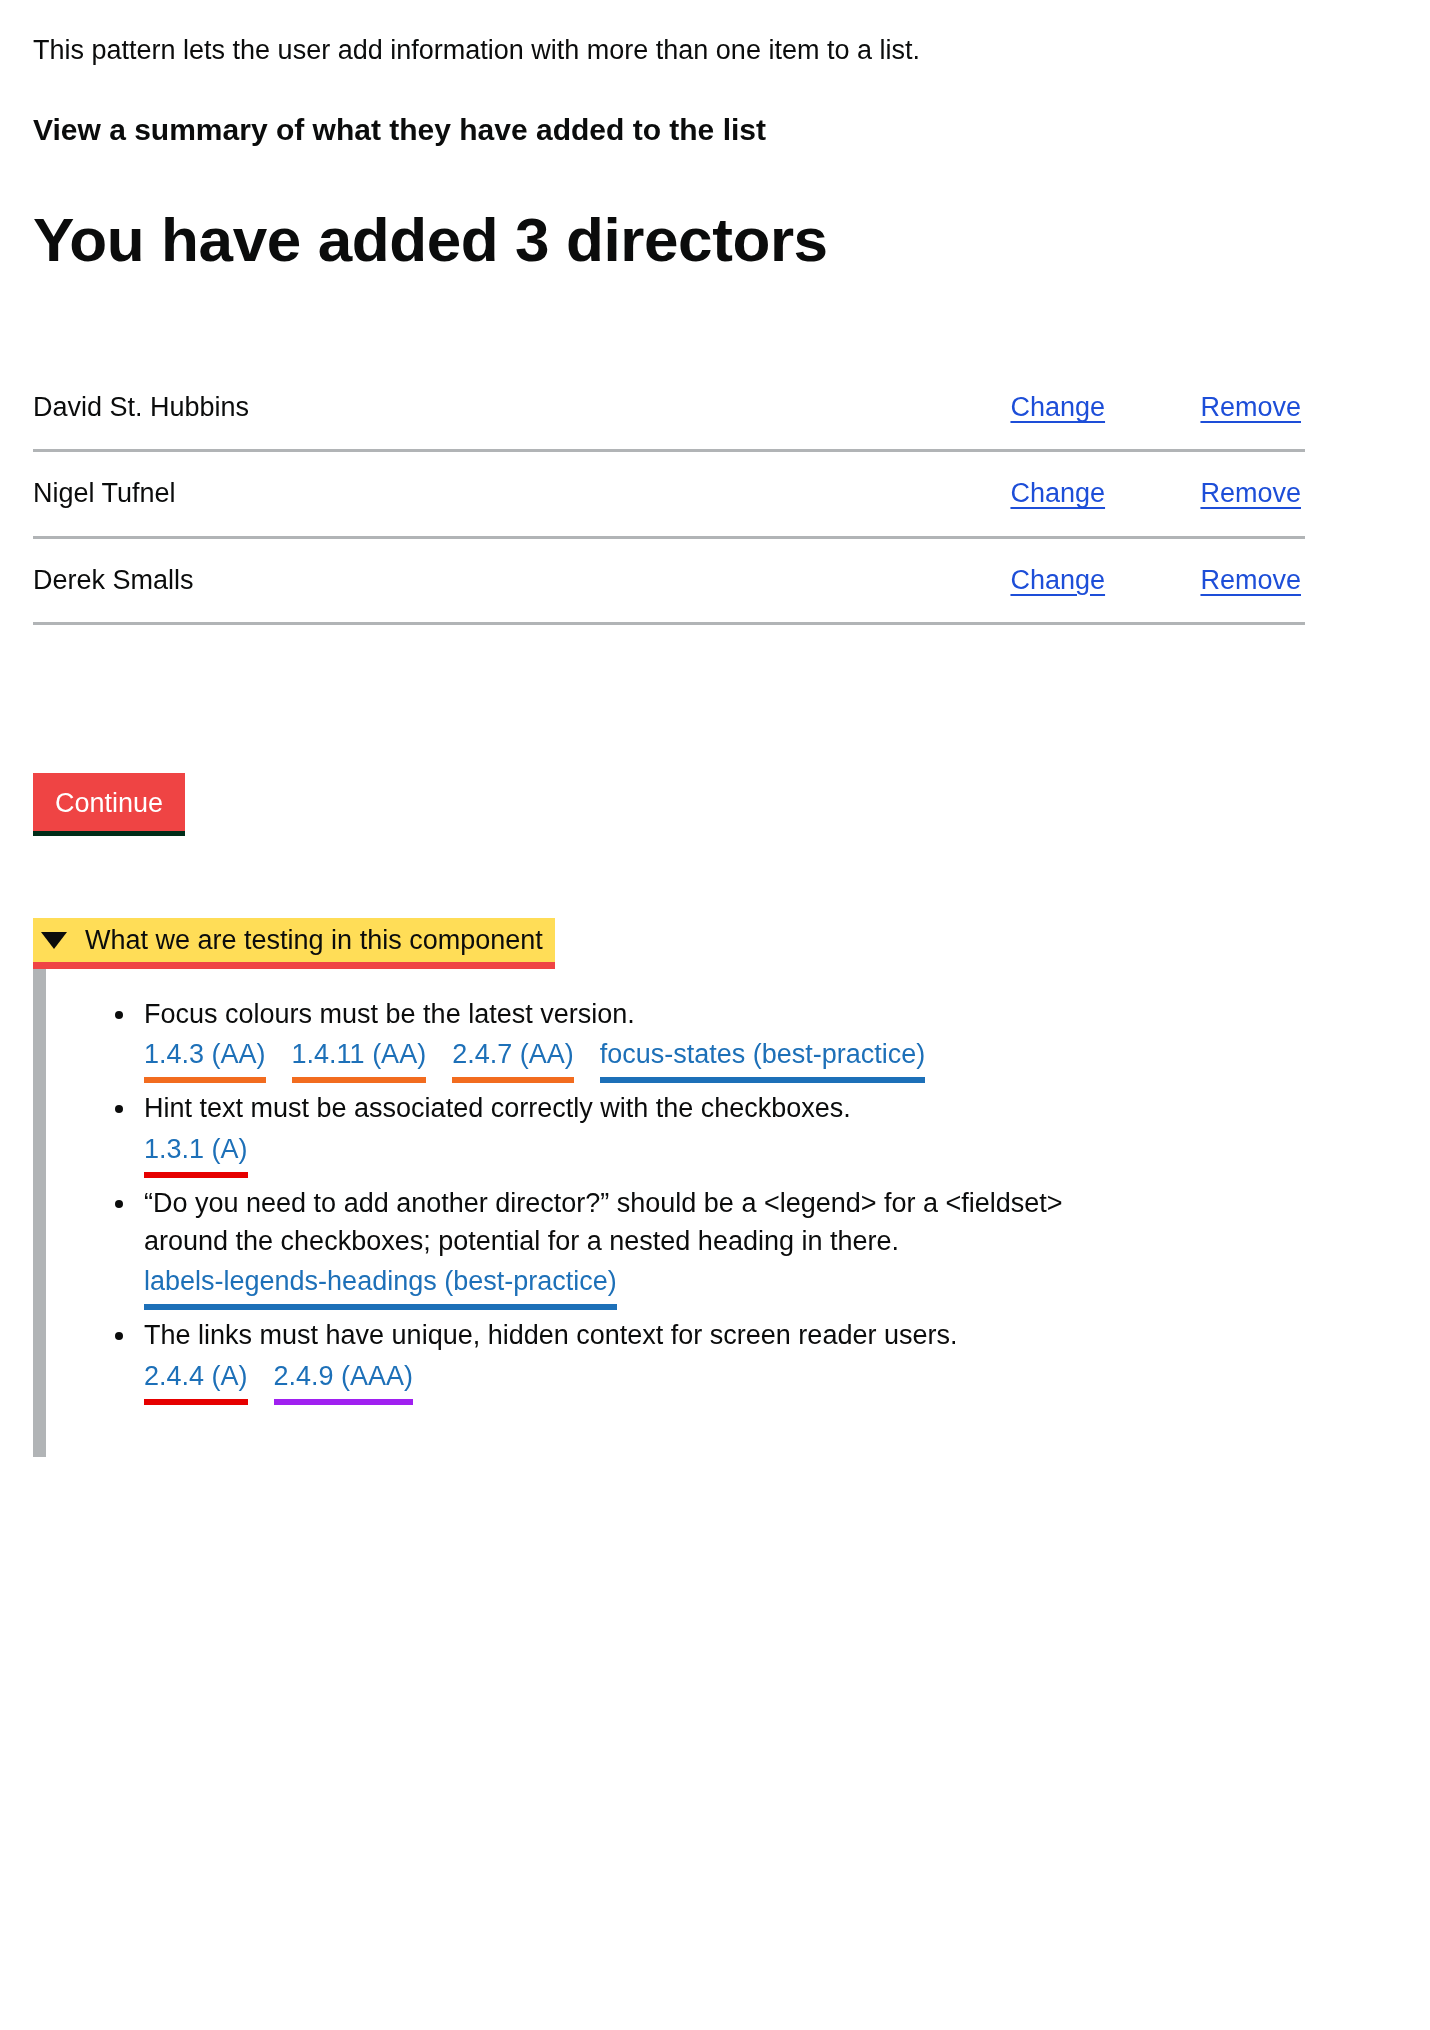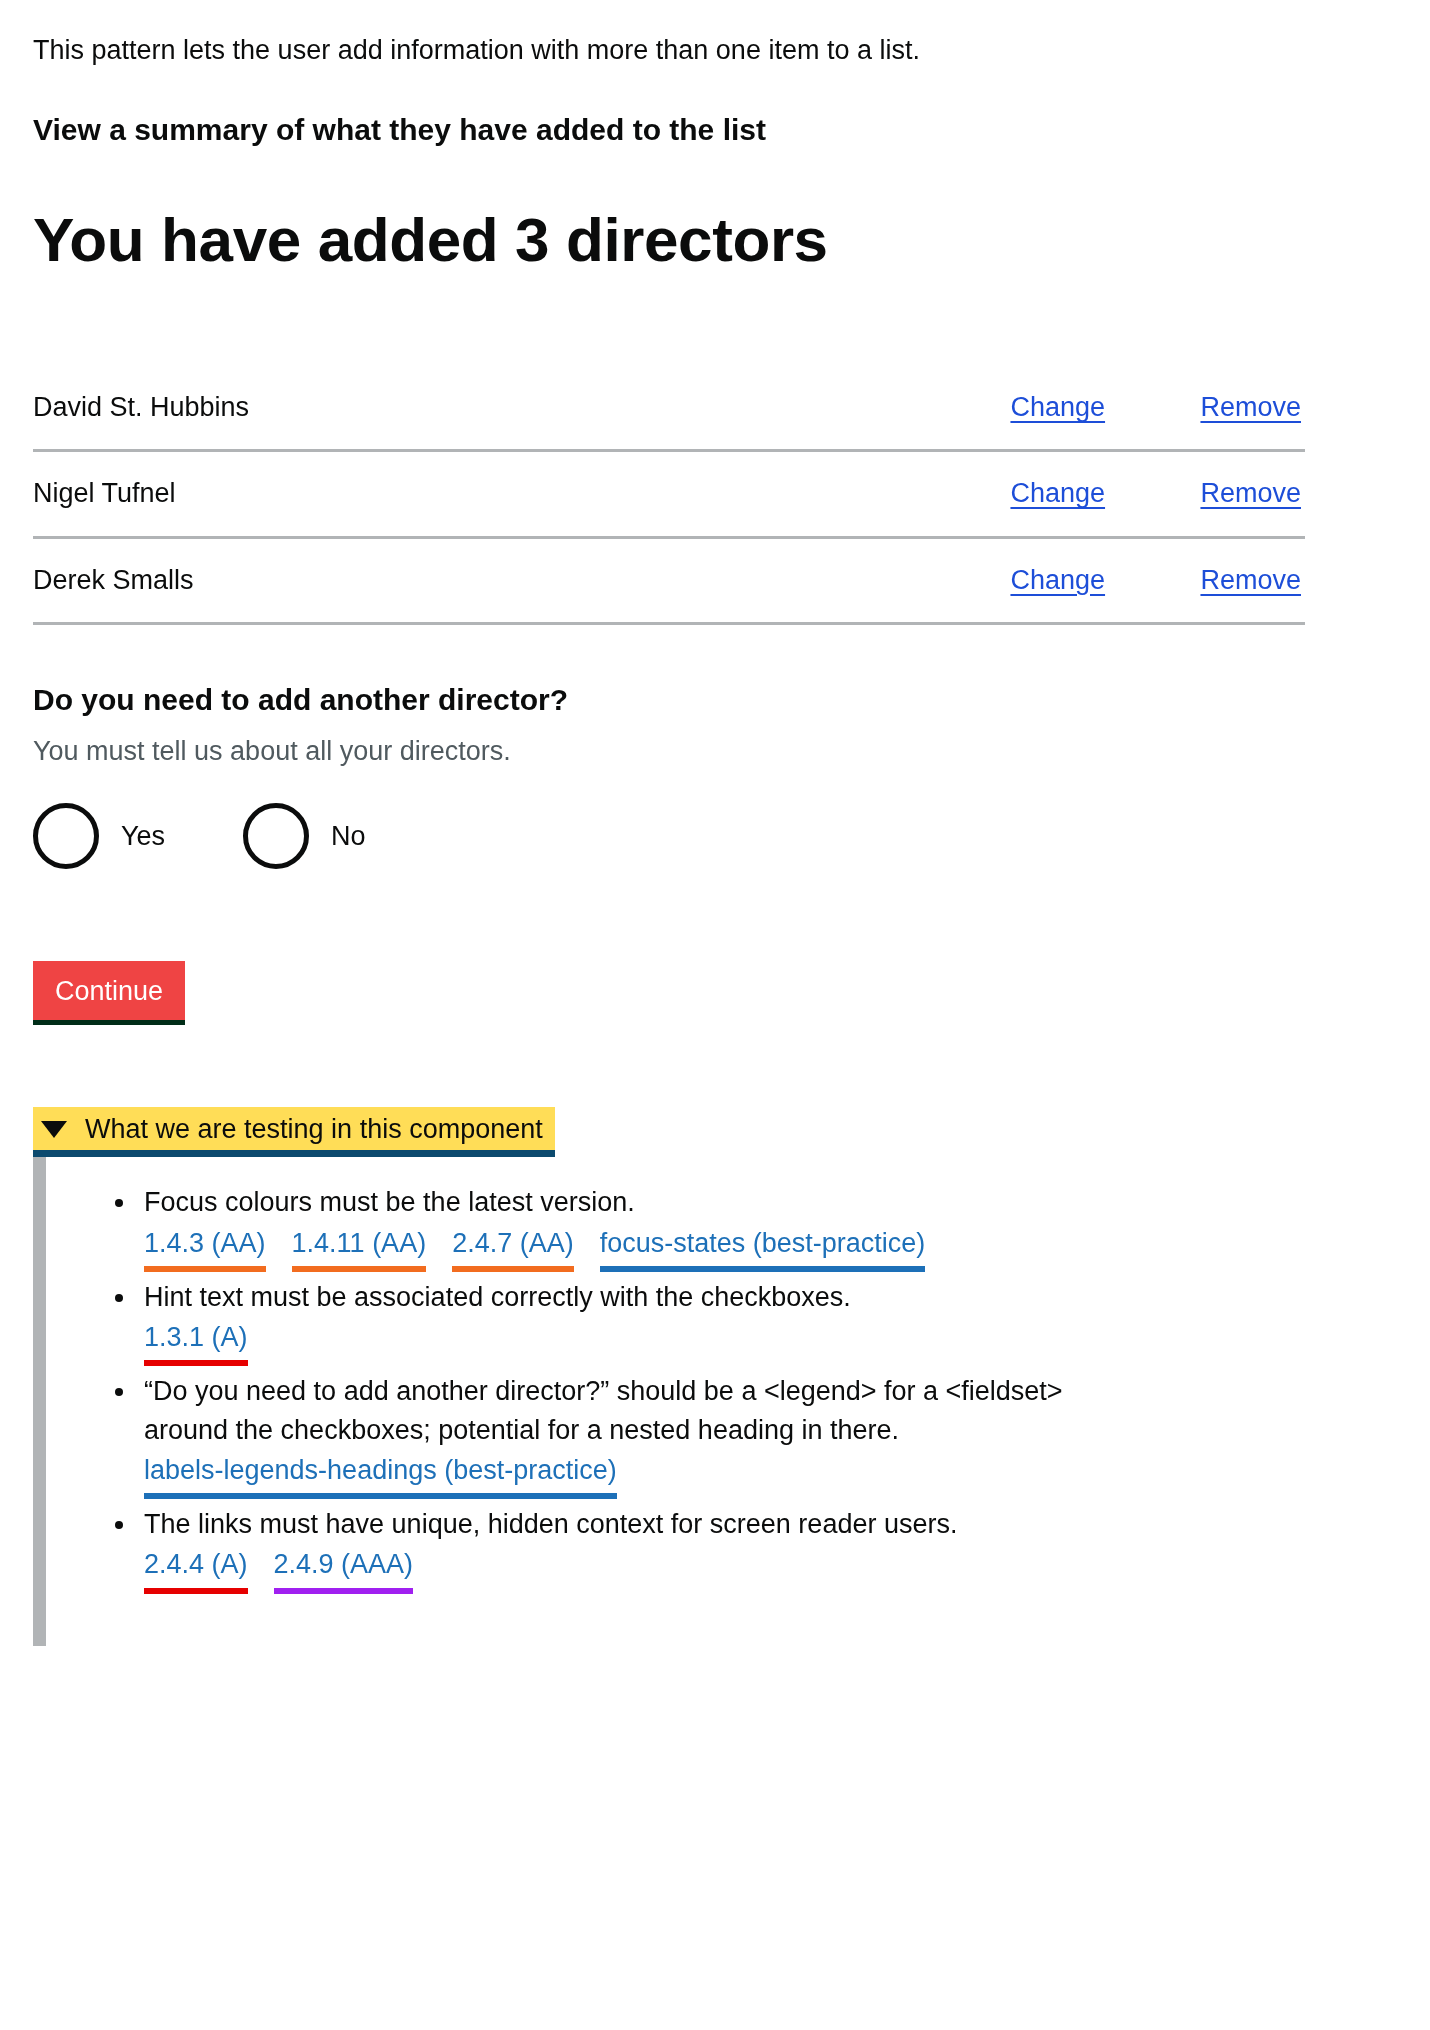--- a/index.html
+++ b/index.html
@@ -155,21 +155,21 @@
   }
 
   
   .details {
     margin-top: 82px;
   }
   .details-summary {
     display: inline-flex;
     align-items: center;
     background: #ffdd57;
-    border-bottom: 7px solid #0c4a6e;
+    border-bottom: 7px solid #ef4444;
     padding: 6px 12px 4px 8px;
     cursor: pointer;
     font-size: 27px;
     line-height: 1.25;
     color: #0b0c0c;
   }
   .disclosure-triangle {
     width: 0;
     height: 0;
     border-left: 13px solid transparent;
@@ -248,34 +248,20 @@
       </div>
       <div class="summary-row">
         <div class="summary-name">Derek Smalls</div>
         <div class="summary-actions">
           <a class="change-link">Change</a>
           <a class="remove-link">Remove</a>
         </div>
       </div>
     </div>
 
-  <div class="question-block">
-    <div class="question-legend">Do you need to add another director?</div>
-    <div class="question-hint">You must tell us about all your directors.</div>
-    <div class="radios" id="radio-group">
-        <label class="radio-item">
-          <span class="radio-circle"></span>
-          <span class="radio-label">Yes</span>
-        </label>
-        <label class="radio-item">
-          <span class="radio-circle"></span>
-          <span class="radio-label">No</span>
-        </label>
-      </div>
-  </div>
 
   <button class="continue-button" type="button">Continue</button>
 
   <div class="details">
     <div class="details-summary">
       <span class="disclosure-triangle"></span>
       <span>What we are testing in this component</span>
     </div>
     <div class="details-body">
       <ul class="details-list" id="details-list">

